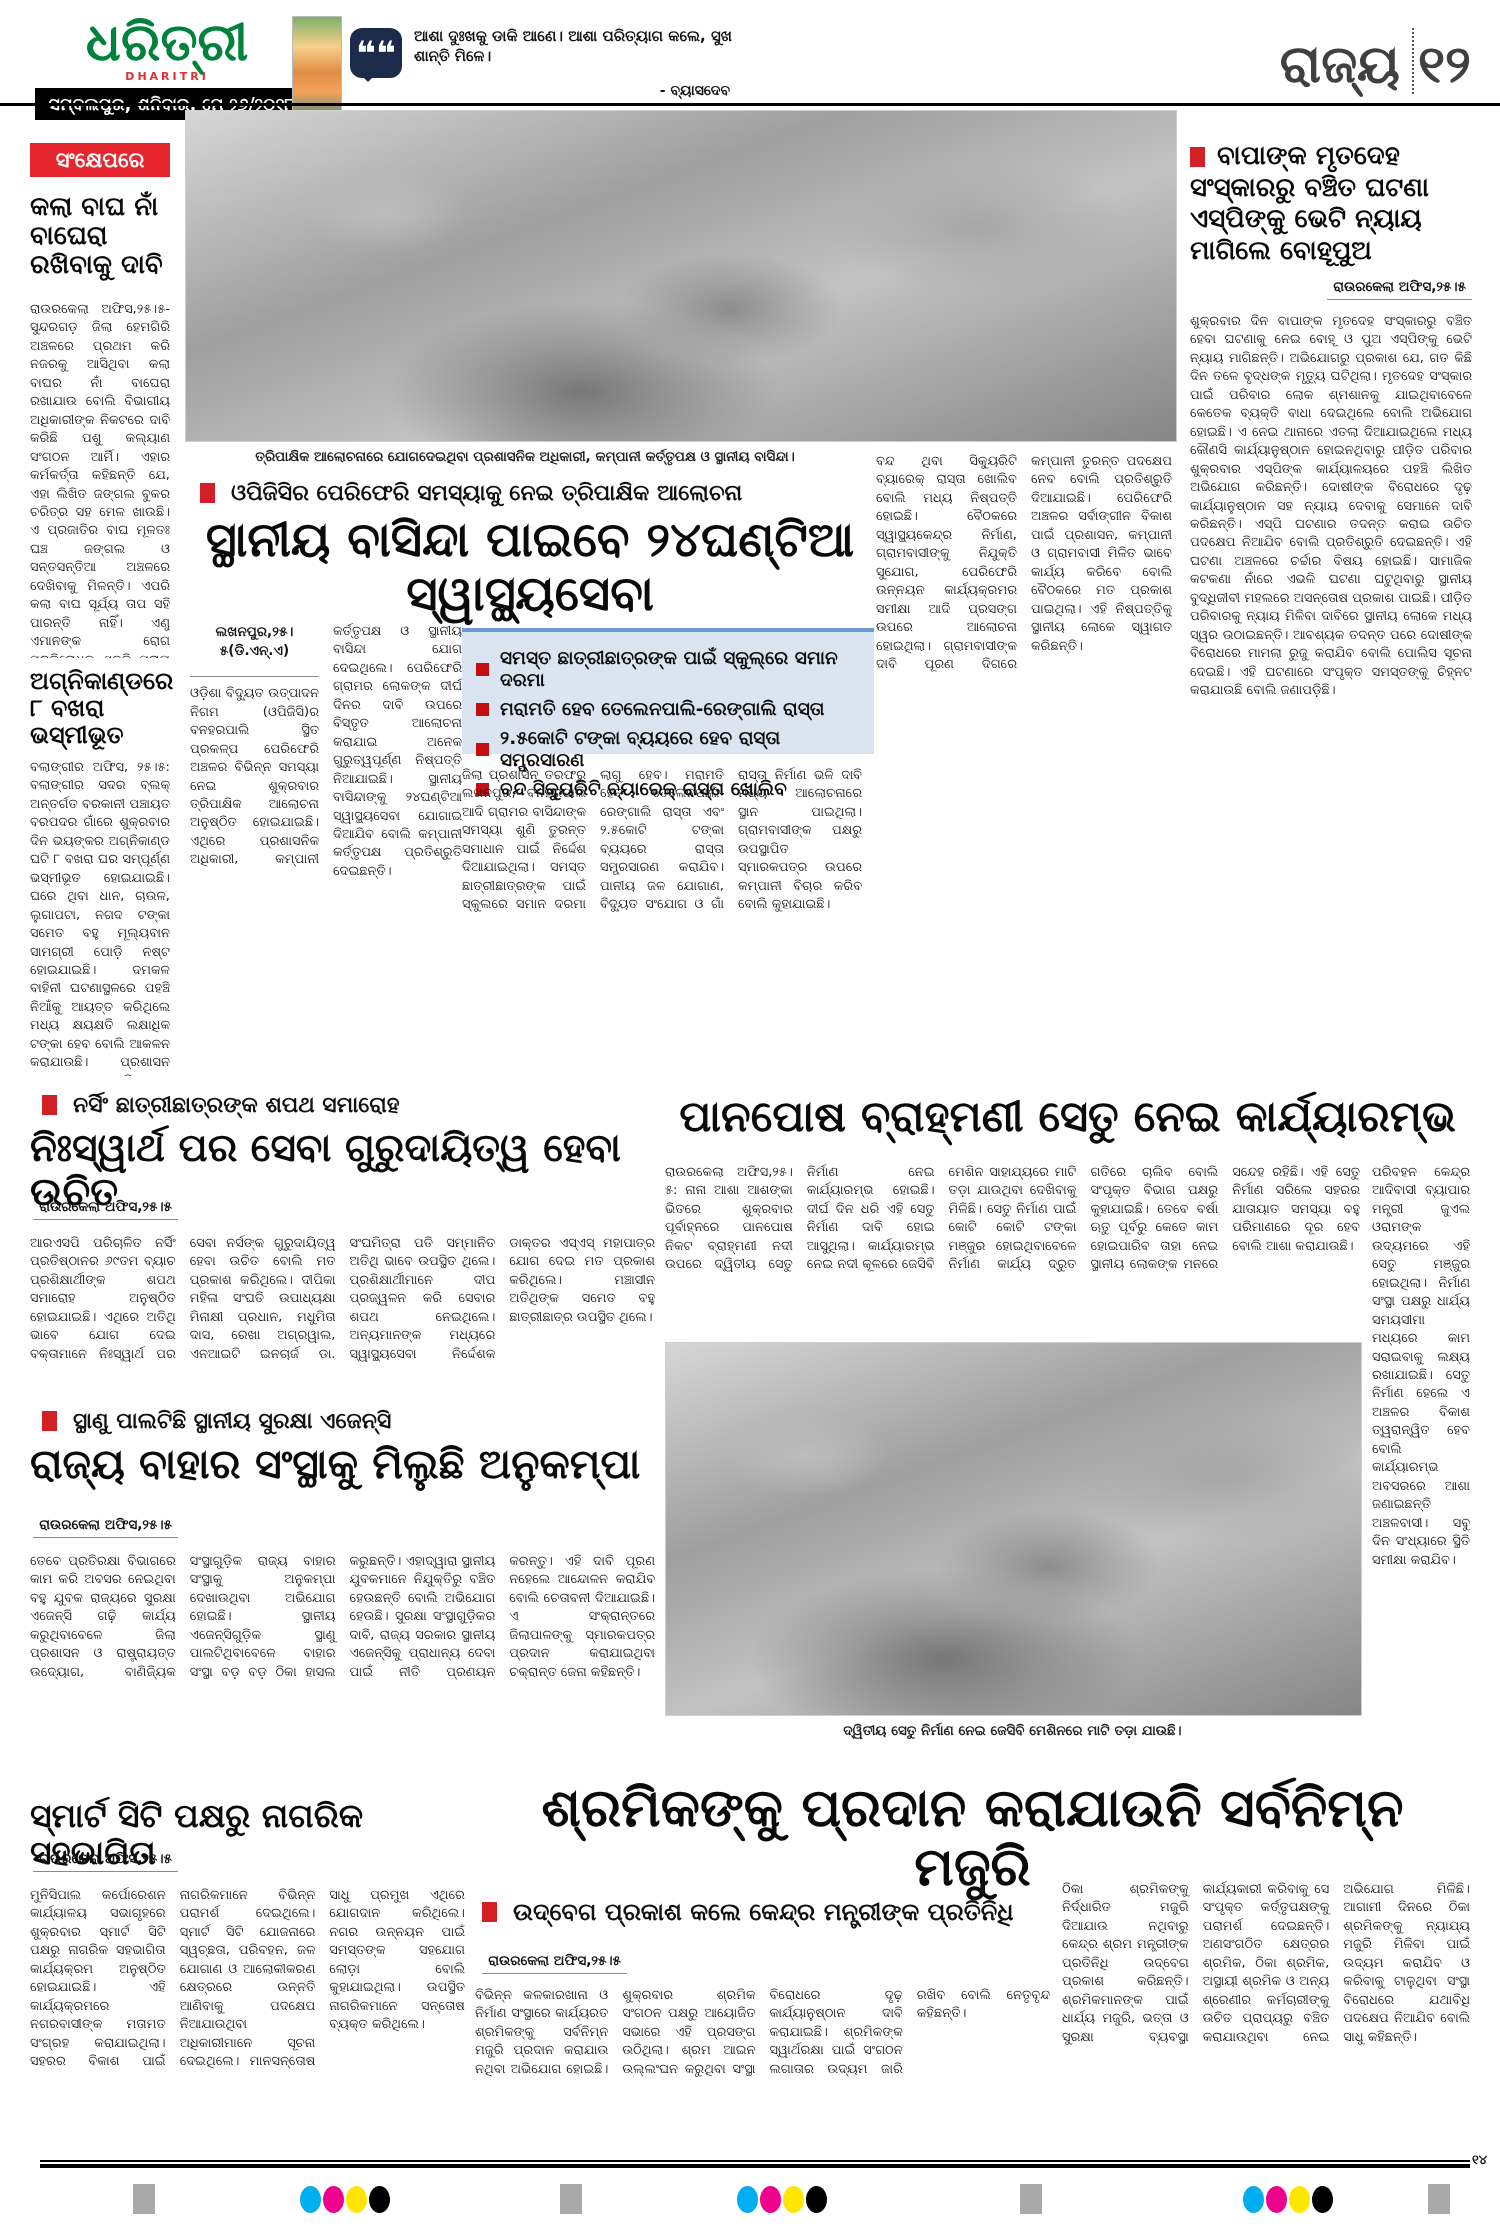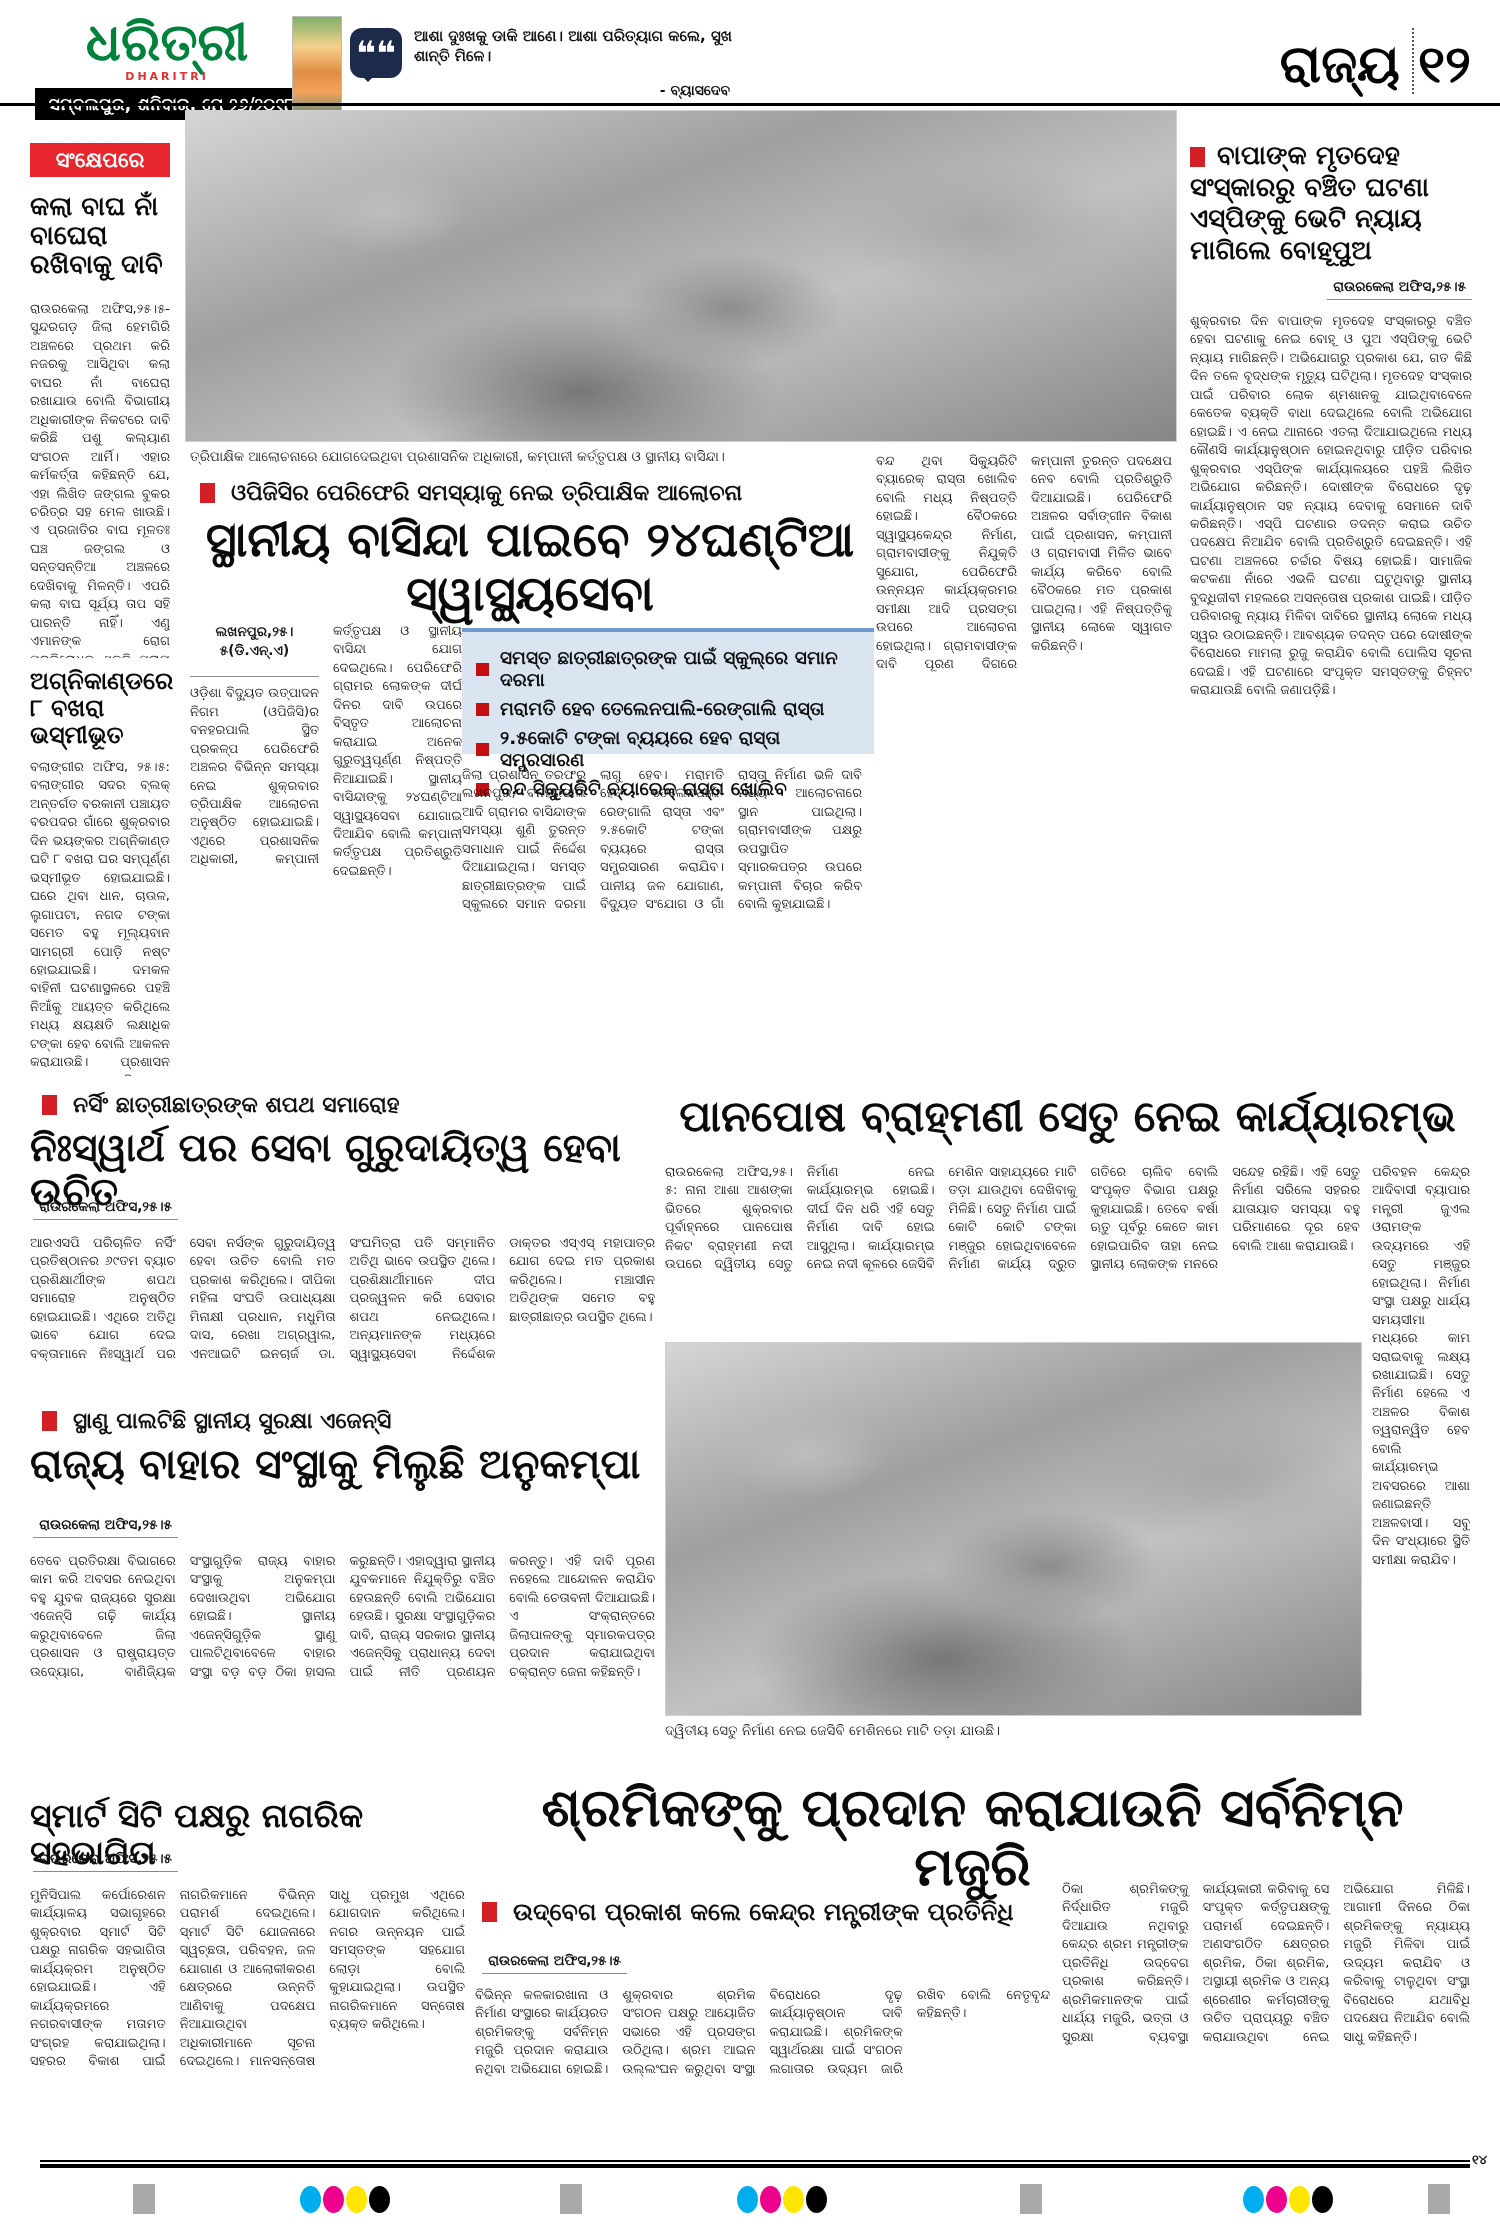--- a/index.html
+++ b/index.html
@@ -16,37 +16,37 @@
   .redsq{width:15px;height:20px;background:#d31f26;display:inline-block;flex:0 0 auto;}
   .sqsm{width:13px;height:13px;background:#c40f12;display:inline-block;flex:0 0 auto;}
   .kicker{display:flex;align-items:center;gap:16px;font-weight:bold;}
   .photo{background:
      radial-gradient(ellipse 120px 60px at 20% 30%, #bdbdbd 0%, transparent 70%),
      radial-gradient(ellipse 160px 80px at 55% 60%, #8d8d8d 0%, transparent 70%),
      radial-gradient(ellipse 200px 90px at 80% 35%, #a7a7a7 0%, transparent 75%),
      radial-gradient(ellipse 260px 120px at 40% 85%, #777 0%, transparent 75%),
      linear-gradient(160deg,#d6d6d6 0%,#9f9f9f 35%,#c2c2c2 60%,#868686 100%);
      border:1px solid #cfcfcf;}
-  .caption{font-size:13.5px;font-weight:normal;color:#222;}
+  .caption{font-size:13.5px;font-weight:bold;color:#222;text-align:center;}
   .byline{font-weight:bold;font-size:13.5px;text-align:right;}
   .byline span{display:inline-block;border-bottom:1px solid #8a8a8a;padding:0 6px 4px;}
   .bullet-box{background:#dbe5f1;border-top:4px solid #6f9ad0;padding:8px 14px;box-sizing:border-box;}
   .bullet-item{display:flex;align-items:center;gap:11px;font-weight:bold;font-size:18.5px;margin:7px 0;color:#0e0e0e;}
   .hl{font-weight:bold;color:#0a0a0a;line-height:1.12;}
   .masthead-logo{color:#00813c;font-weight:bold;font-size:52px;line-height:1;}
   .masthead-sub{color:#e03131;font-weight:bold;font-size:11px;letter-spacing:3px;text-align:center;}
   .datebar{background:#000;color:#fff;font-weight:bold;font-size:17px;
            display:flex;align-items:center;justify-content:center;}
   .quote-bubble{width:52px;height:50px;background:#1b2b49;border-radius:12px;
       color:#fff;font-size:34px;font-weight:bold;display:flex;align-items:center;justify-content:center;}
   .quote-bubble::after{content:"";position:absolute;left:10px;top:46px;border:8px solid transparent;
       border-top-color:#1b2b49;}
   .quote-text{font-weight:bold;font-size:15px;line-height:1.35;color:#101010;}
   .quote-attr{font-weight:bold;font-size:14px;color:#101010;text-align:right;}
-  .pgsection{font-weight:bold;font-size:52px;color:#000000;}
+  .pgsection{font-weight:bold;font-size:52px;color:#404040;}
   .dotline{border-left:2px dotted #555;}
   .rule{background:#000;}
   .brief-label{background:#e8262d;color:#fff;font-weight:bold;font-size:21px;
       display:flex;align-items:center;justify-content:center;}
   .cmyk-dot{width:21px;height:27px;border-radius:50%;display:inline-block;margin-right:2px;}
   .c{background:#00adee;} .m{background:#ec008c;} .y{background:#ffe600;} .k{background:#000;}
   .graysq{width:22px;height:30px;background:#a9a9a9;display:inline-block;}
   .sage{background:linear-gradient(180deg,#7fb069 0%,#f7d08a 30%,#e08e45 55%,#f4a259 75%,#5b8e7d 100%);
         border:1px solid #bbb;}
   .footrule-num{font-size:13px;font-weight:bold;}

